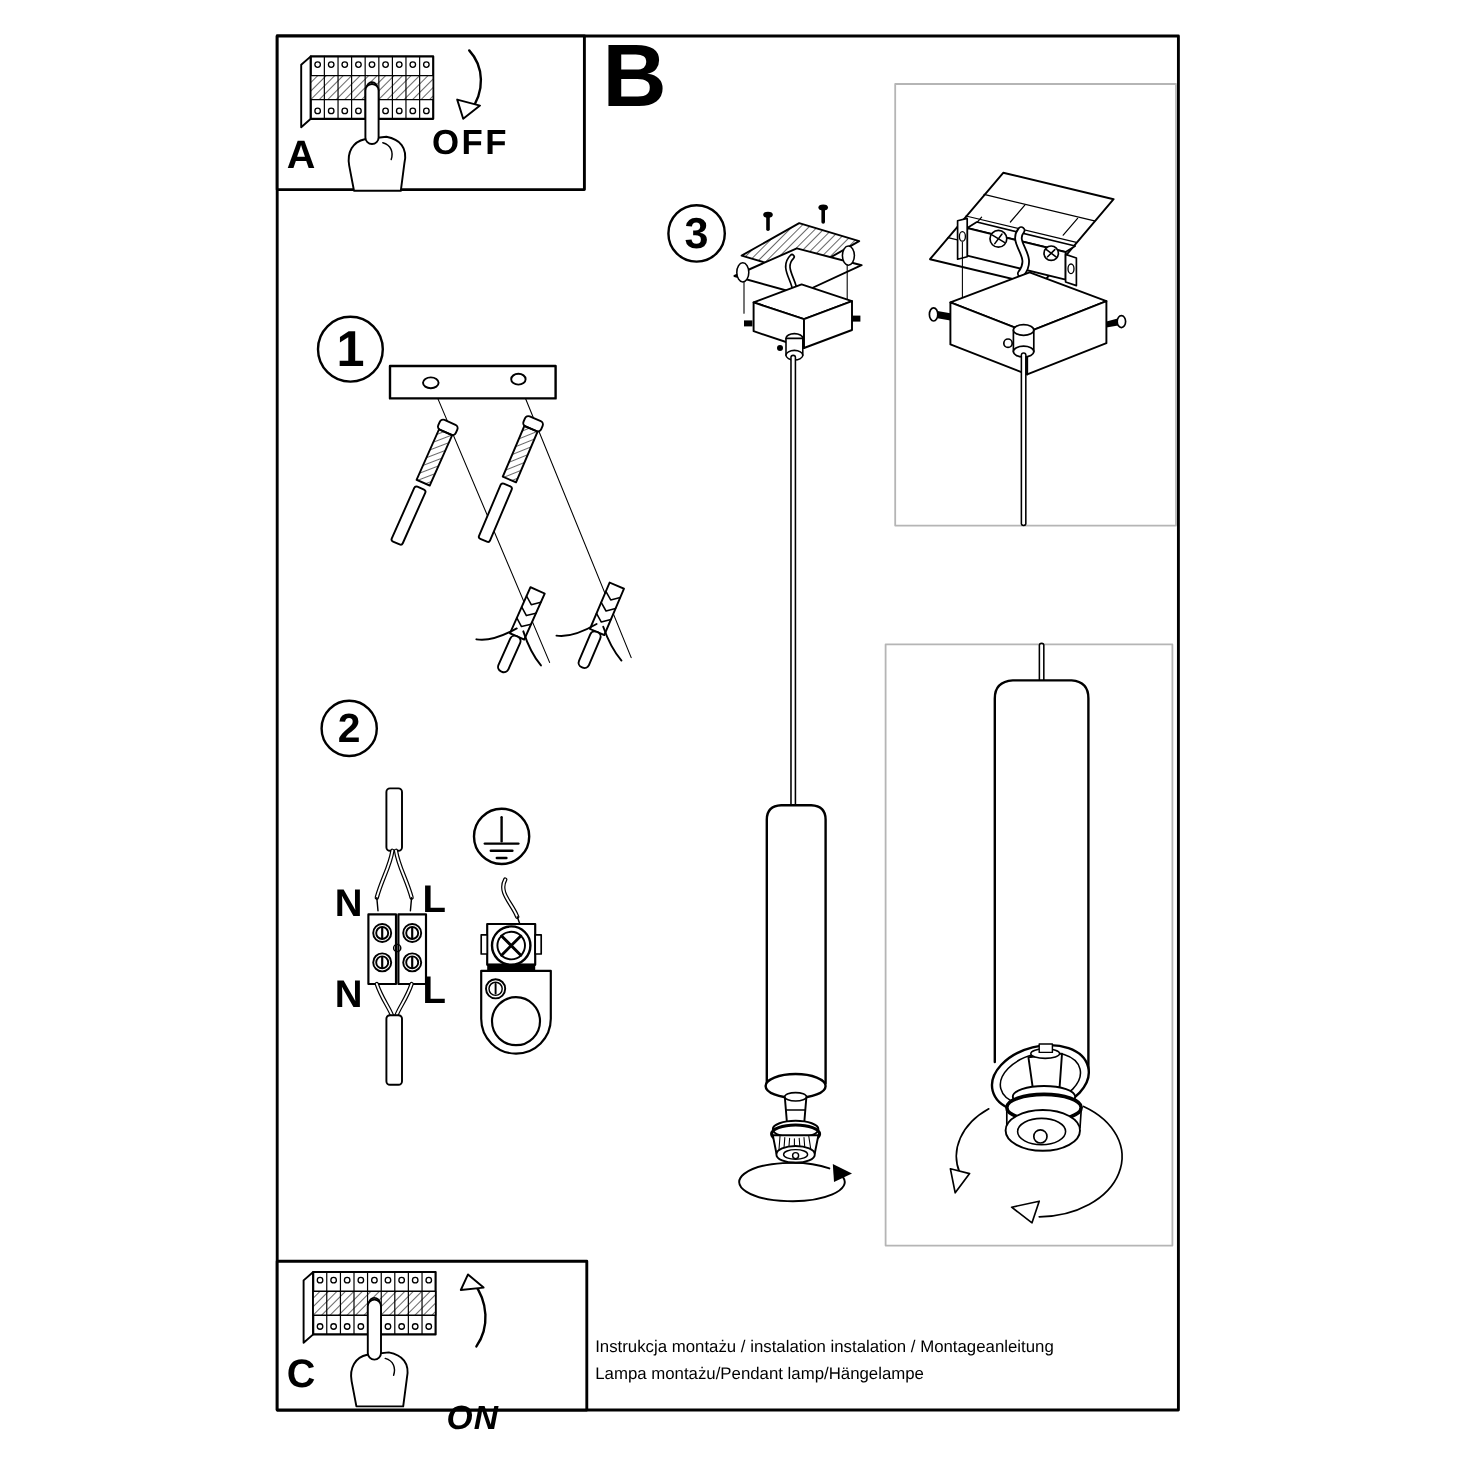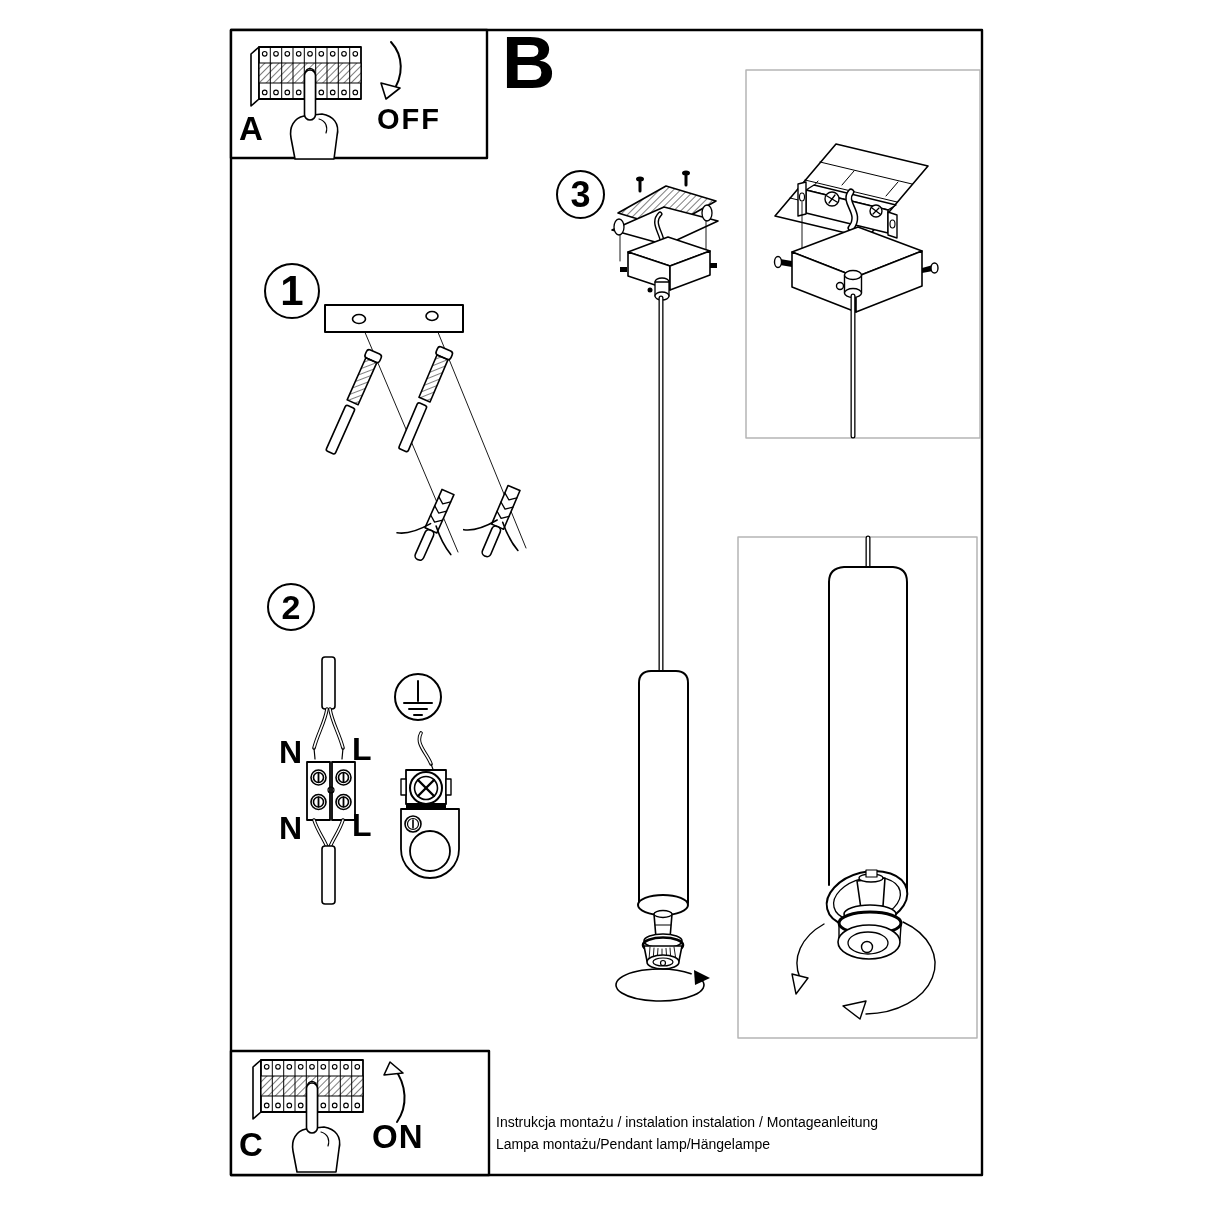--- a/index.html
+++ b/index.html
@@ -302,24 +302,24 @@
   </g>
   <g>
     <path d="M903,922 A70,50 0 0 1 866,1014" stroke-width="1.4"></path>
     <polygon points="843,1006 866,1001 860,1019" fill="#fff" stroke-width="1.4"></polygon>
     <path d="M824,924 A70,50 0 0 0 800,978" stroke-width="1.4"></path>
     <polygon points="792,974 808,978 796,994" fill="#fff" stroke-width="1.4"></polygon>
   </g>
 </svg>
 
 <div class="label big" style="left:239px;top:112px;font-size:33px;">A</div>
-<div class="label big" style="left:377px;top:105px;font-size:29px;letter-spacing:2px;">OFF</div>
+<div class="label big" style="left:360px;top:105px;font-size:29px;letter-spacing:2px;">OFF</div>
 <div class="label big" style="left:502px;top:26px;font-size:74px;">B</div>
 <div class="label big" style="left:239px;top:1128px;font-size:33px;">C</div>
-<div class="label big" style="left:372px;top:1120px;font-size:33px;letter-spacing:1px;">ON</div>
+<div class="label big" style="left:372px;top:1168px;font-size:28px;letter-spacing:1px;font-style:italic;">ON</div>
 
 <div class="badge" style="left:264px;top:263px;width:52px;height:52px;font-size:42px;">1</div>
 <div class="badge" style="left:267px;top:583px;width:44px;height:44px;font-size:34px;">2</div>
 <div class="badge" style="left:556px;top:170px;width:45px;height:45px;font-size:36px;">3</div>
 
 <div class="label big" style="left:279px;top:736px;font-size:32px;">N</div>
 <div class="label big" style="left:352px;top:733px;font-size:32px;">L</div>
 <div class="label big" style="left:279px;top:812px;font-size:32px;">N</div>
 <div class="label big" style="left:352px;top:809px;font-size:32px;">L</div>
 

